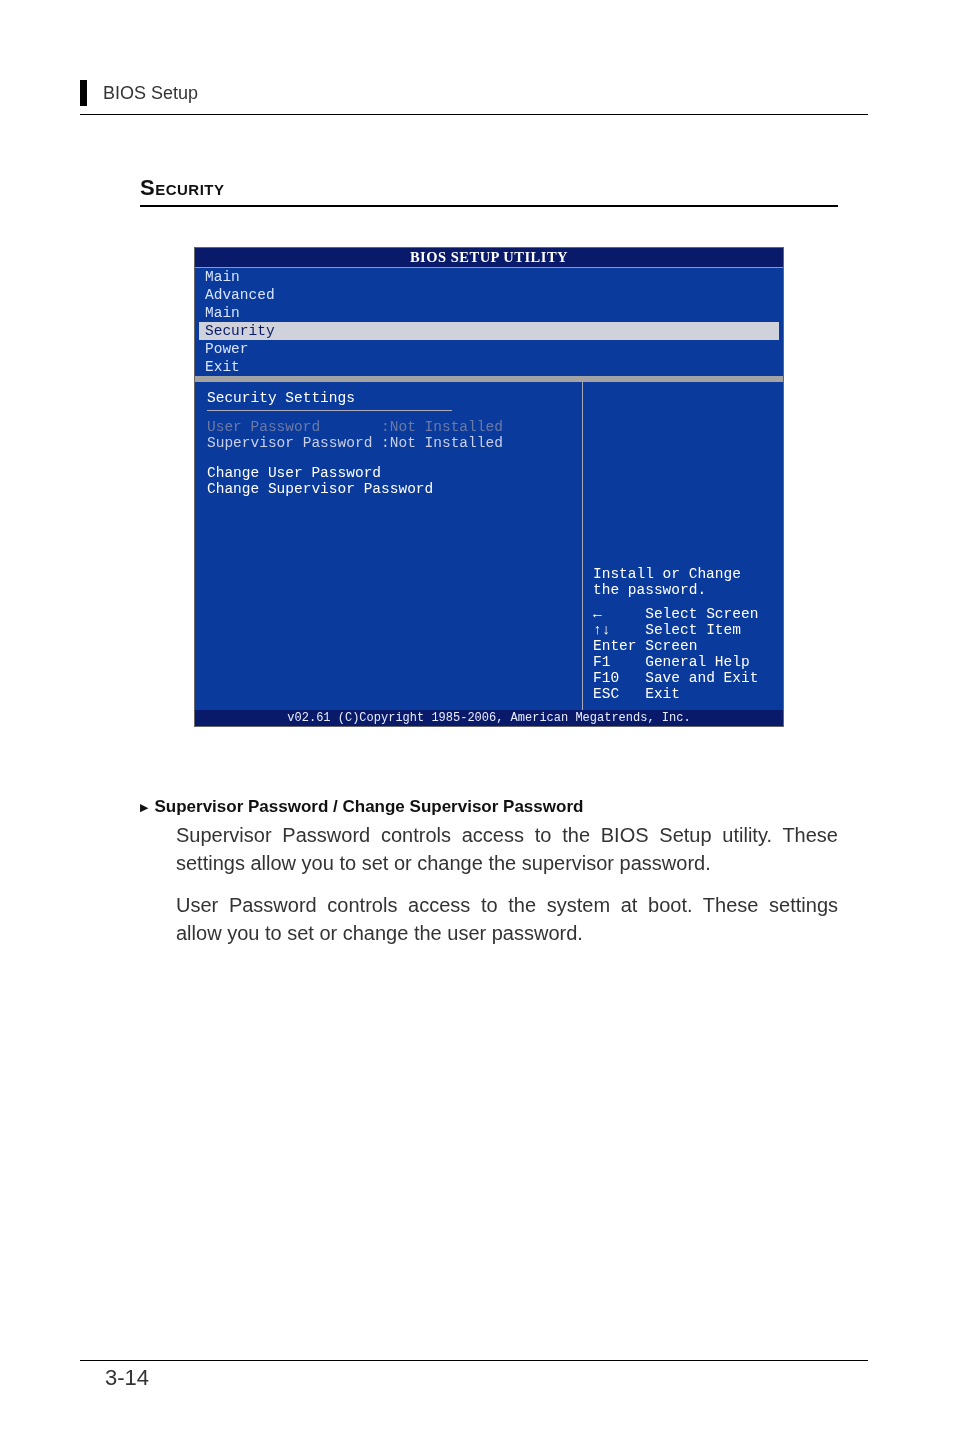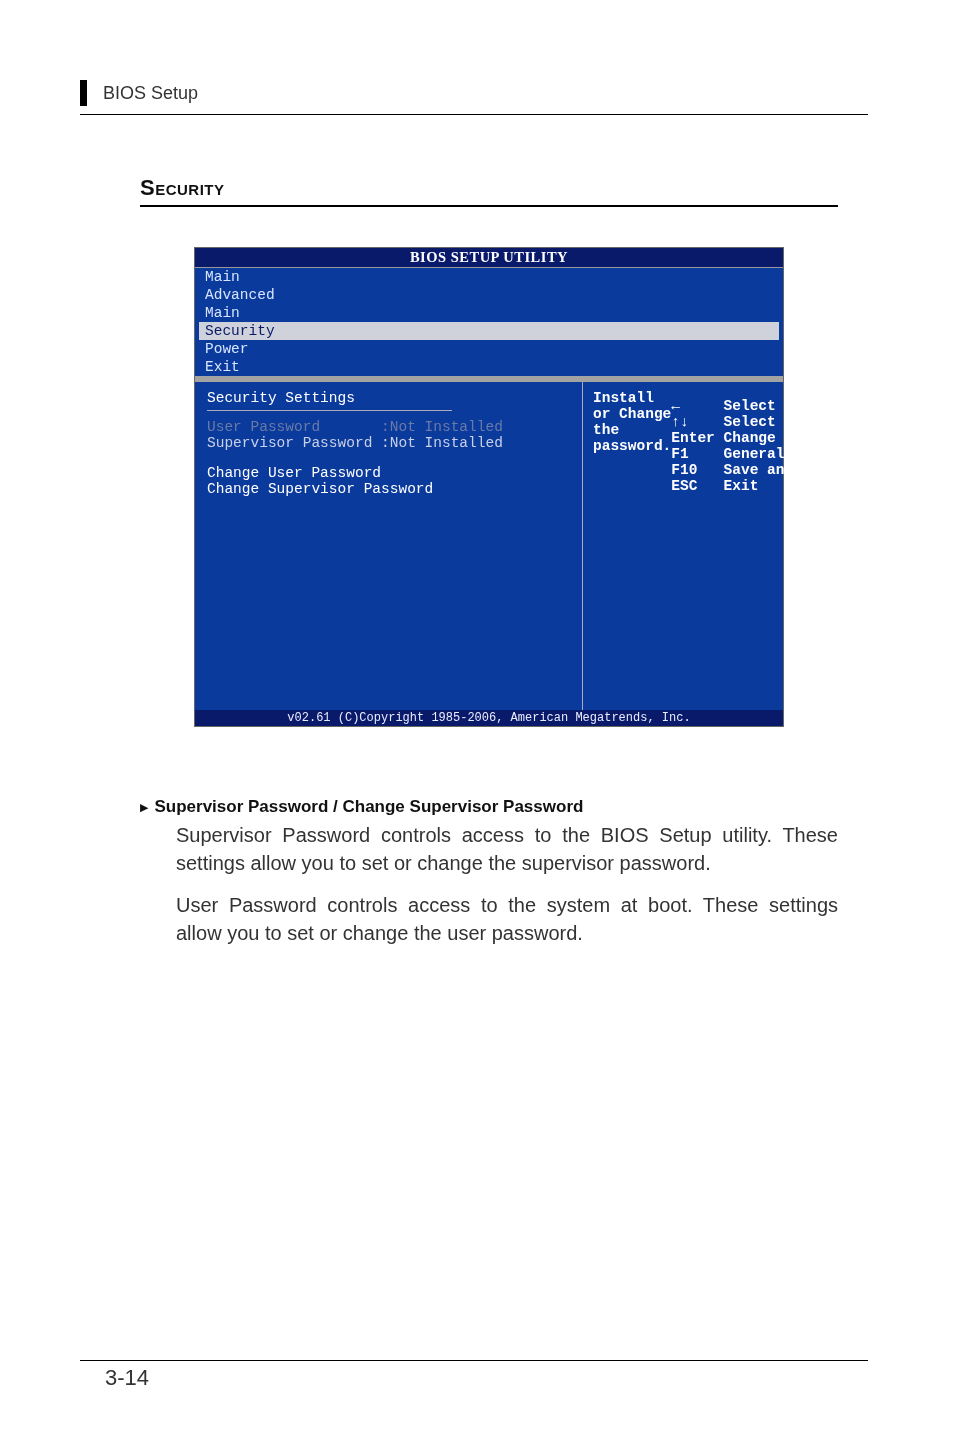--- a/index.html
+++ b/index.html
@@ -91,23 +91,22 @@
   .bios-left {
     flex: 1;
     padding: 8px 12px;
     border-right: 1px solid #aab;
     color: #eef;
   }
   .bios-right {
     width: 200px;
     padding: 8px 10px;
     display: flex;
-    flex-direction: row;
-    justify-content: flex-start;
-    font-weight: bold;
+    flex-direction: column;
+    justify-content: flex-end;
   }
   .bios-section-head {
     color: #fff;
     margin-bottom: 2px;
   }
   .bios-sep {
     border-top: 1px solid #aab;
     width: 245px;
     margin: 4px 0 8px 0;
   }
@@ -196,21 +195,21 @@
           <div class="bios-line"><span>Supervisor Password</span> <span>:Not Installed</span></div>
           <div style="height:14px"></div>
           <div class="bios-line sel">Change User Password</div>
           <div class="bios-line sel">Change Supervisor Password</div>
         </div>
         <div class="bios-right">
           <div class="bios-help">Install or Change the password.</div>
           <div class="bios-keys">
             <div class="row"><span>←</span>     <span>Select Screen</span></div>
             <div class="row"><span>↑↓</span>    <span>Select Item</span></div>
-            <div class="row"><span>Enter</span> <span>Change</span></div>
+            <div class="row"><span>Enter</span> <span>Screen</span></div>
             <div class="row"><span>F1</span>    <span>General Help</span></div>
             <div class="row"><span>F10</span>   <span>Save and Exit</span></div>
             <div class="row"><span>ESC</span>   <span>Exit</span></div>
           </div>
         </div>
       </div>
       <div class="bios-footer">v02.61 (C)Copyright 1985-2006, American Megatrends, Inc.</div>
     </div>
 
     <div class="item">

